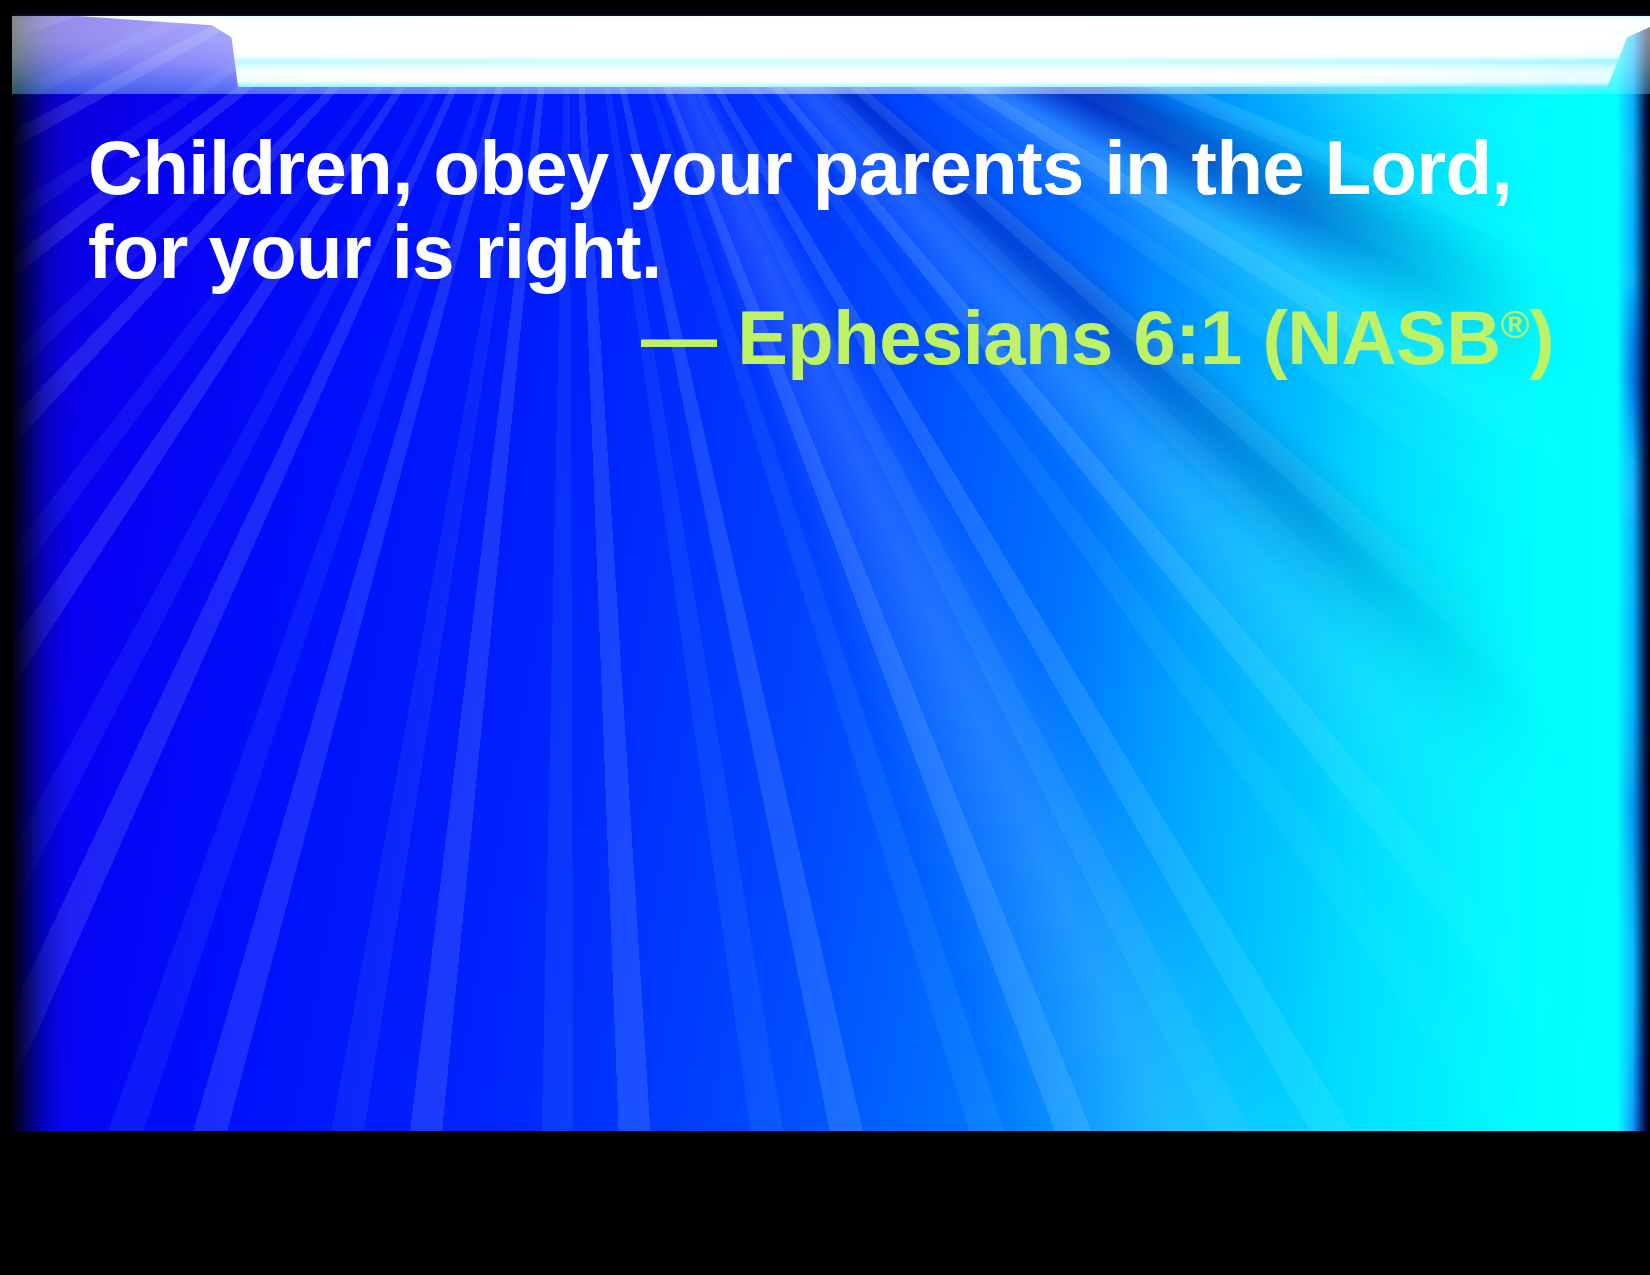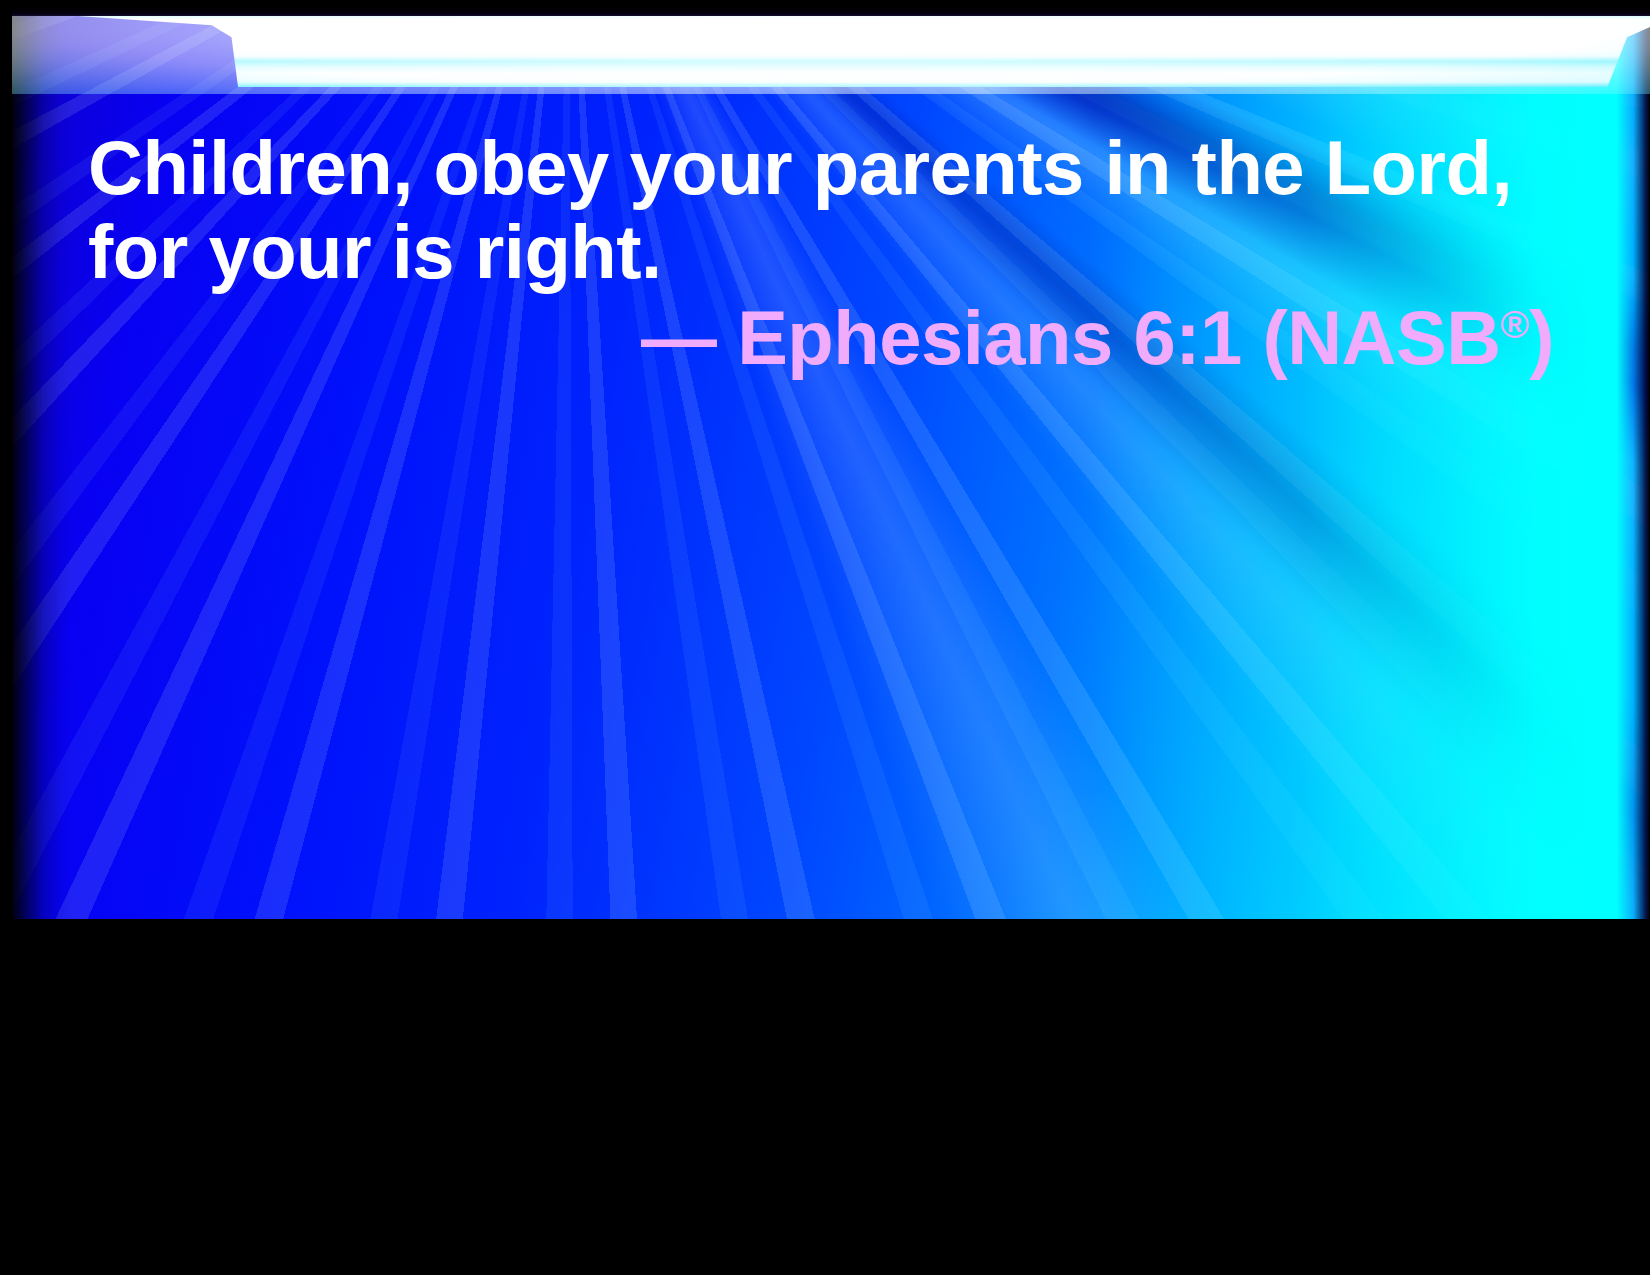--- a/index.html
+++ b/index.html
@@ -10,21 +10,21 @@
   body {
     width: 1650px;
     height: 1275px;
     overflow: hidden;
     font-family: "Liberation Sans", sans-serif;
   }
 
   #slide {
     position: relative;
     width: 1650px;
-    height: 919px;
+    height: 1131px;
     background: #000000;
     overflow: hidden;
   }
 
   
   #canvas {
     position: absolute;
     left: 12px;
     top: 8px;
     width: 1638px;
@@ -266,21 +266,21 @@
     color: #ffffff;
     white-space: nowrap;
     text-align: left;
   }
   .attribution {
     font-family: "Liberation Sans", sans-serif;
     font-weight: bold;
     font-size: 76px;
     line-height: 84px;
     letter-spacing: -0.5px;
-    color: #f0abfc;
+    color: #bef264;
     white-space: nowrap;
     text-align: right;
     padding-right: 14px;
     margin-top: 2px;
   }
   .attribution sup {
     font-size: 0.52em;
     vertical-align: super;
     line-height: 0;
   }

